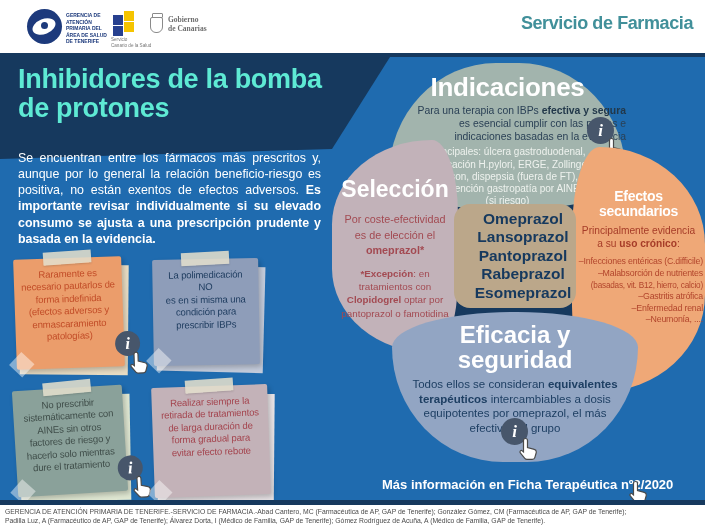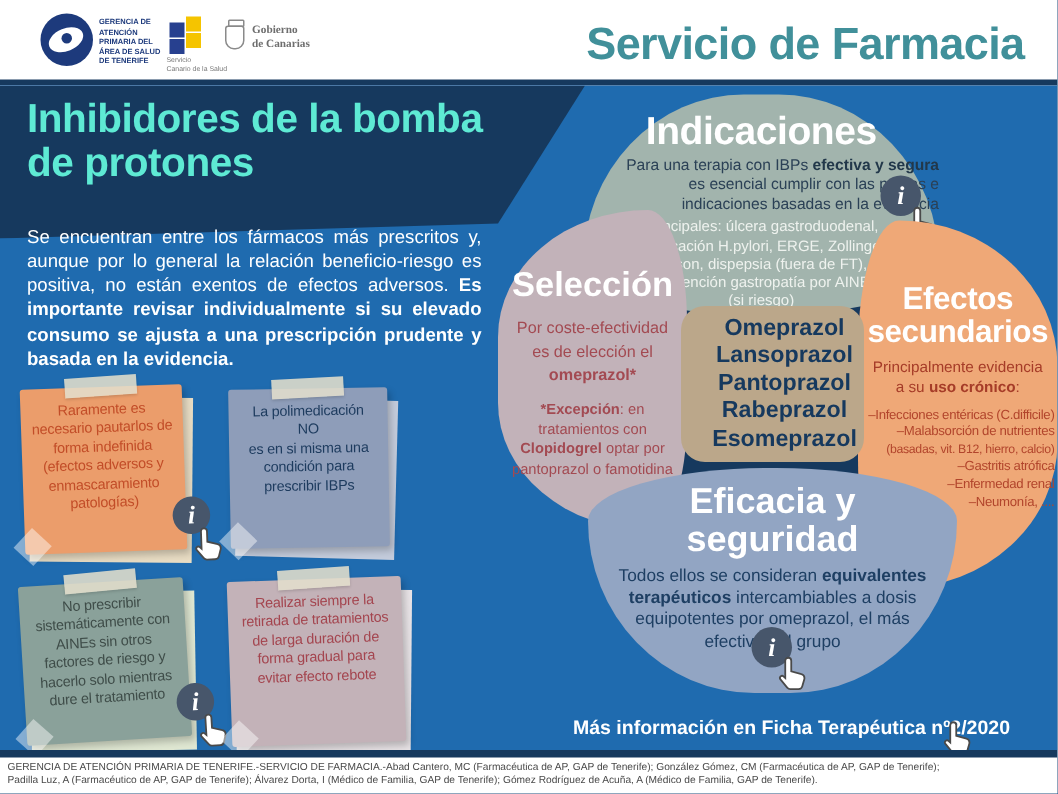--- a/index.html
+++ b/index.html
@@ -16,21 +16,21 @@
   .scs-logo { position: absolute; left: 113px; top: 11px; width: 24px; height: 24px; }
   .scs-logo .sq { position: absolute; width: 10px; height: 10px; }
   .sq-b1 { left: 0; top: 4px; background: #27408f; }
   .sq-b2 { left: 0; top: 15px; background: #27408f; }
   .sq-y1 { left: 11px; top: 0; background: #f5c400; }
   .sq-y2 { left: 11px; top: 11px; background: #f5c400; }
   .scs-text { position: absolute; left: 111px; top: 37px; font-size: 4.6px; line-height: 1.25; color: #777; white-space: pre-line; }
   .gob-shield { position: absolute; left: 150px; top: 17px; width: 13px; height: 16px; border: 1.3px solid #8a8a8a; border-radius: 2px 2px 6px 6px; }
   .gob-shield::before { content: ""; position: absolute; left: 1px; top: -5px; width: 9px; height: 3px; border: 1px solid #8a8a8a; border-radius: 1px; }
   .gob-text { position: absolute; left: 168px; top: 16px; font-family: "Liberation Serif", serif; font-size: 7.5px; font-weight: bold; line-height: 1.15; color: #6e6e6e; white-space: pre-line; }
-  .header-title { position: absolute; right: 22px; top: 13px; font-size: 30px; font-weight: bold; letter-spacing: -0.4px; color: #41909a; }
+  .header-title { position: absolute; right: 12px; top: 13px; font-size: 18px; font-weight: bold; letter-spacing: -0.4px; color: #41909a; }
 
   
   .main { position: absolute; left: 0; top: 57px; width: 705px; height: 443px; background: #1f6baf; overflow: hidden; }
   .wedge { position: absolute; left: 0; top: 0; width: 705px; height: 160px; background: #16395e;
            clip-path: polygon(0 0, 390px 0, 332px 92px, 0 102px); z-index: 1; }
   .main-title { position: absolute; left: 18px; top: 8px; width: 340px; font-size: 27px; line-height: 1.08; font-weight: bold; color: #5eead4; letter-spacing: -0.3px; z-index: 2; }
   .intro { position: absolute; left: 18px; top: 93px; width: 303px; font-size: 12.4px; line-height: 1.3; color: #fff; text-align: justify; z-index: 2; }
   .preline { white-space: pre-line; }
 
   
@@ -70,21 +70,21 @@
   .ind-detail { margin-top: 3px; font-size: 10px; line-height: 1.22; color: #eef2ee; white-space: pre-line; }
   .petal-top .info-badge { left: 198px; top: 54px; width: 27px; height: 27px; }
   .petal-top .cursor-svg { left: 213px; top: 73px; }
 
   .petal-left { left: 332px; top: 83px; width: 126px; height: 213px; background: #c2b2b9; border-radius: 100% 26% 26% 100% / 50% 44% 44% 50%; text-align: center; padding: 36px 4px 0; }
   .petal-left h2 { font-size: 23px; }
   .sel-body { margin-top: 9px; font-size: 10.8px; line-height: 1.45; color: #a34a52; white-space: pre-line; }
   .sel-exc { margin-top: 8px; font-size: 9.8px; line-height: 1.35; color: #a34a52; }
 
   .petal-right { left: 572px; top: 90px; width: 133px; height: 245px; background: #efa877; border-radius: 26% 100% 100% 26% / 44% 50% 50% 44%; text-align: center; padding: 42px 2px 0; }
-  .petal-right h2 { font-size: 21px; line-height: 1.05; letter-spacing: -0.3px; white-space: pre-line; }
+  .petal-right h2 { font-size: 14px; line-height: 1.05; letter-spacing: -0.3px; white-space: pre-line; }
   .ef-lead { margin-top: 7px; font-size: 10.2px; line-height: 1.25; color: #a63c28; white-space: pre-line; }
   .ef-items { margin-top: 5px; font-size: 8.8px; letter-spacing: -0.2px; line-height: 1.35; color: #b2452c; text-align: right; }
   .ef-items div { white-space: nowrap; }
   .ef-small { font-size: 8.2px; }
 
   .petal-bottom { left: 392px; top: 255px; width: 246px; height: 150px; background: #92a5c3; border-radius: 50% 50% 46% 46% / 24% 24% 78% 78%; text-align: center; padding-top: 10px; }
   .petal-bottom h2 { font-size: 24px; line-height: 1.05; white-space: pre-line; }
   .efi-body { margin: 5px auto 0; width: 90%; font-size: 11.5px; line-height: 1.25; color: #1e3f63; }
   .petal-bottom .info-badge { left: 109px; top: 106px; width: 27px; height: 27px; }
   .petal-bottom .cursor-svg { left: 124px; top: 124px; }

